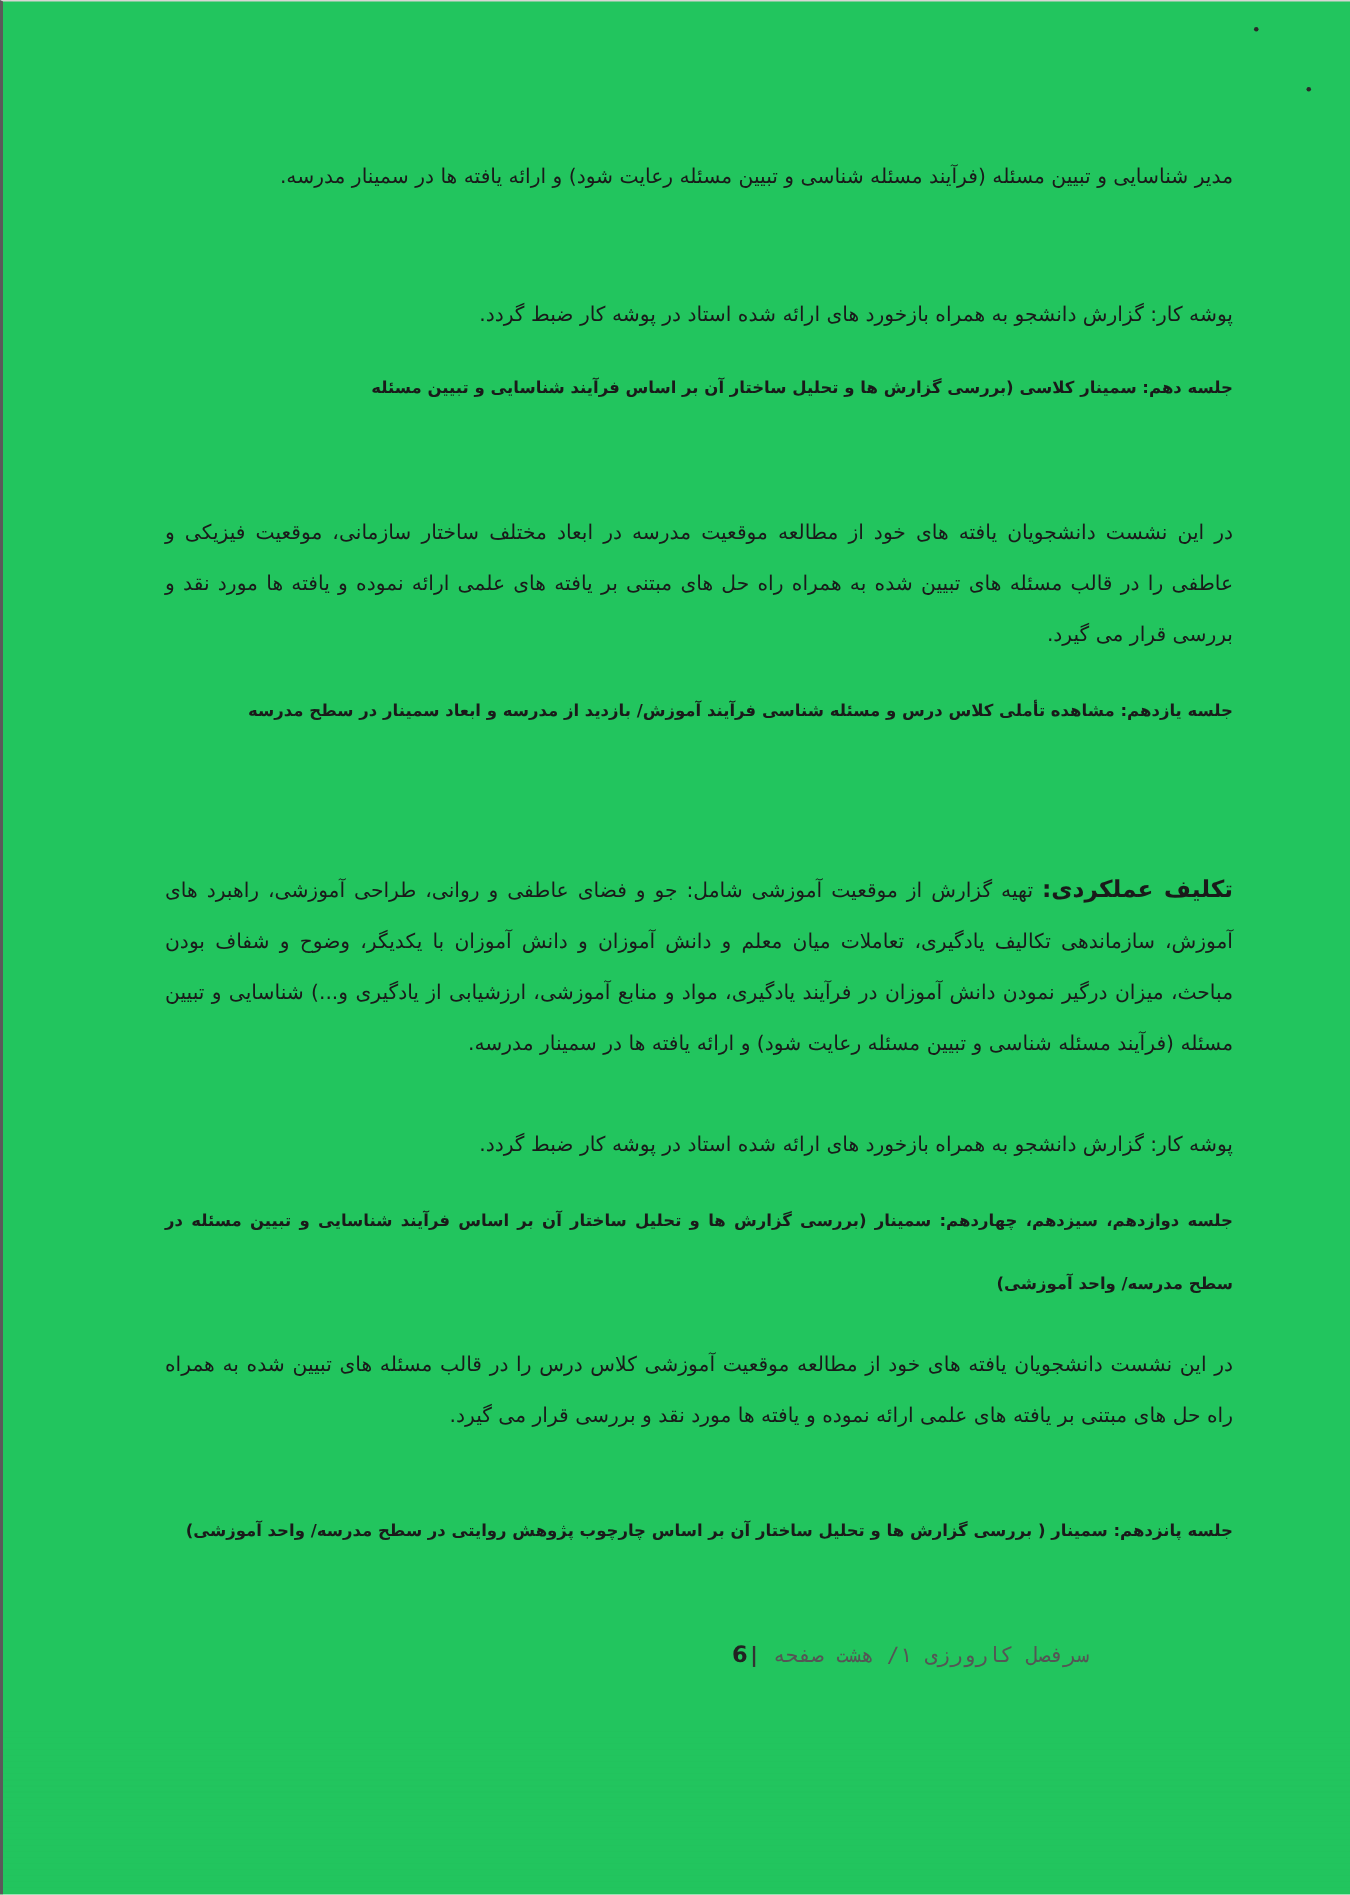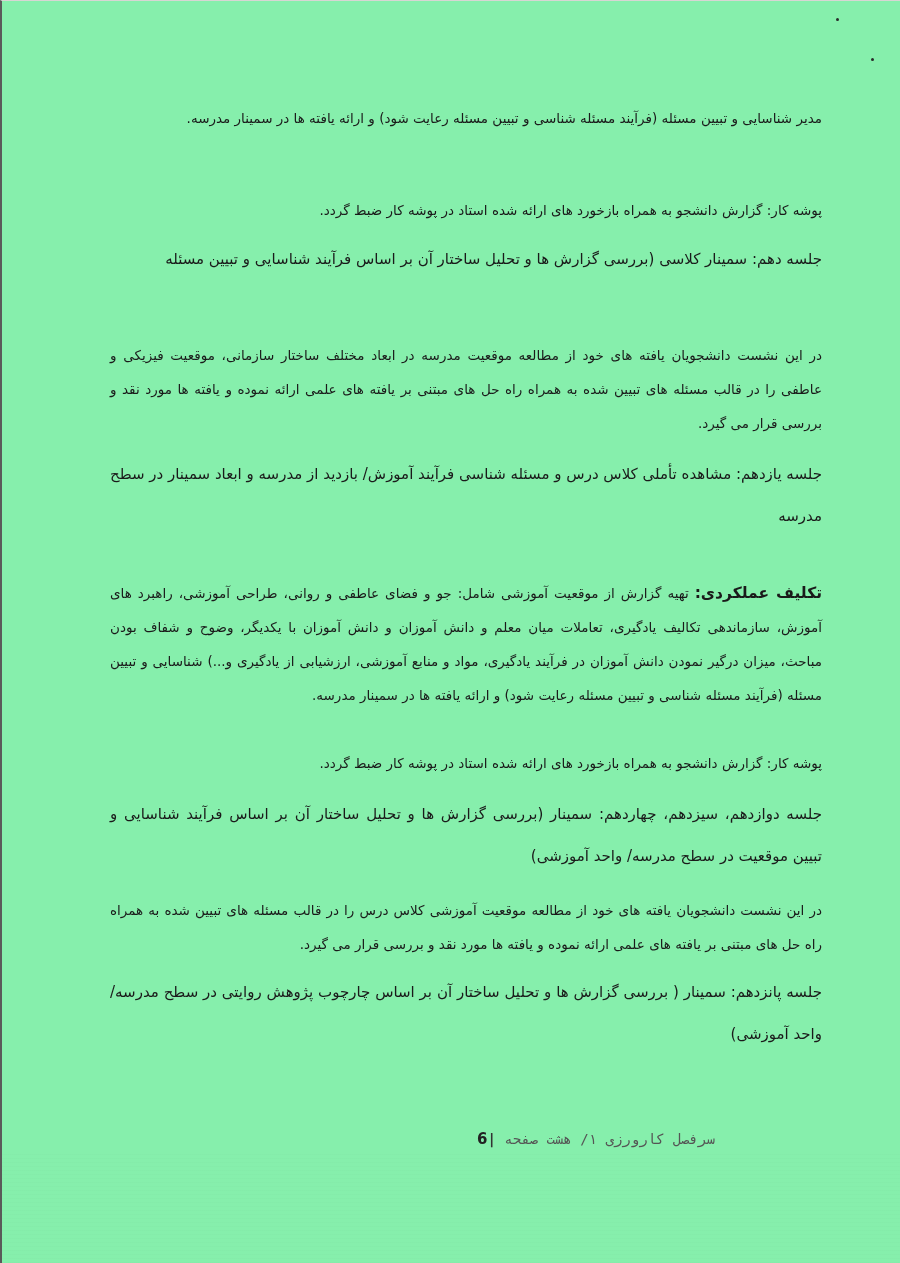--- a/index.html
+++ b/index.html
@@ -4,21 +4,21 @@
   <style>
     html, body {
       margin: 0;
       padding: 0;
       background: #fbfaf9;
     }
     .page {
       position: relative;
       width: 900px;
       height: 1263px;
-      background: #86efac;
+      background: #22c55e;
       overflow: hidden;
       box-sizing: border-box;
       border-left: 2px solid #5a5a5a;
       border-top: 1px solid #d8d6d4;
     }
     .scan-dot {
       position: absolute;
       width: 3px;
       height: 3px;
       border-radius: 50%;
@@ -42,39 +42,38 @@
       width: 712px;
       direction: rtl;
       text-align: justify;
       text-align-last: right;
     }
     .p {
       font-size: 13.5px;
       line-height: 34px;
     }
     .h {
-      font-size: 15px;
-      font-weight: normal;
+      font-size: 11px;
+      font-weight: bold;
       line-height: 42px;
     }
     .lead {
       font-weight: bold;
       font-size: 15.5px;
     }
     .footer {
       position: absolute;
-      left: 475px;
+      left: 486px;
       top: 1093px;
       direction: ltr;
       font-family: "DejaVu Sans Mono", monospace;
       font-size: 14px;
       color: #555;
       letter-spacing: 1px;
       white-space: nowrap;
-      margin-top: 36px;
     }
     .footer .num {
       font-family: "DejaVu Sans", sans-serif;
       font-weight: bold;
       color: #222;
       font-size: 15px;
     }
     .footer .sep {
       color: #333;
       font-weight: bold;
@@ -108,25 +107,25 @@
     <div class="block p" style="top:237px;">در این نشست دانشجویان یافته های خود از مطالعه موقعیت مدرسه در ابعاد مختلف ساختار سازمانی، موقعیت فیزیکی و عاطفی را در قالب مسئله های تبیین شده به همراه راه حل های مبتنی بر یافته های علمی ارائه نموده و یافته ها مورد نقد و بررسی قرار می گیرد.</div>
 
     <div class="block h" style="top:352px;">جلسه یازدهم: مشاهده تأملی کلاس درس و مسئله شناسی فرآیند آموزش/ بازدید از مدرسه و ابعاد سمینار در سطح مدرسه</div>
 
     <div class="block p" style="top:475px;">
       <span class="lead">تکلیف عملکردی:</span><span> تهیه گزارش از موقعیت آموزشی شامل: جو و فضای عاطفی و روانی، طراحی آموزشی، راهبرد های آموزش، سازماندهی تکالیف یادگیری، تعاملات میان معلم و دانش آموزان و دانش آموزان با یکدیگر، وضوح و شفاف بودن مباحث، میزان درگیر نمودن دانش آموزان در فرآیند یادگیری، مواد و منابع آموزشی، ارزشیابی از یادگیری و...) شناسایی و تبیین مسئله (فرآیند مسئله شناسی و تبیین مسئله رعایت شود) و ارائه یافته ها در سمینار مدرسه.</span>
     </div>
 
     <div class="block p" style="top:645px;">پوشه کار: گزارش دانشجو به همراه بازخورد های ارائه شده استاد در پوشه کار ضبط گردد.</div>
 
-    <div class="block h" style="top:692px;">جلسه دوازدهم، سیزدهم، چهاردهم: سمینار (بررسی گزارش ها و تحلیل ساختار آن بر اساس فرآیند شناسایی و تبیین موقعیت در سطح مدرسه/ واحد آموزشی)</div>
+    <div class="block h" style="top:692px;">جلسه دوازدهم، سیزدهم، چهاردهم: سمینار (بررسی گزارش ها و تحلیل ساختار آن بر اساس فرآیند شناسایی و تبیین مسئله در سطح مدرسه/ واحد آموزشی)</div>
 
     <div class="block p" style="top:792px;">در این نشست دانشجویان یافته های خود از مطالعه موقعیت آموزشی کلاس درس را در قالب مسئله های تبیین شده به همراه راه حل های مبتنی بر یافته های علمی ارائه نموده و یافته ها مورد نقد و بررسی قرار می گیرد.</div>
 
-    <div class="block h" style="top:870px;">جلسه پانزدهم: سمینار ( بررسی گزارش ها و تحلیل ساختار آن بر اساس چارچوب پژوهش روایتی در سطح مدرسه/ واحد آموزشی)</div>
+    <div class="block h" style="top:899px;">جلسه پانزدهم: سمینار ( بررسی گزارش ها و تحلیل ساختار آن بر اساس چارچوب پژوهش روایتی در سطح مدرسه/ واحد آموزشی)</div>
   </div>
 
   <div class="footer">
     <span class="num">6</span><span class="sep">|</span>
     <span class="title">سرفصل کارورزی ۱/ هشت صفحه</span>
   </div>
 
   <div class="scan-noise"></div>
 </div>
 

